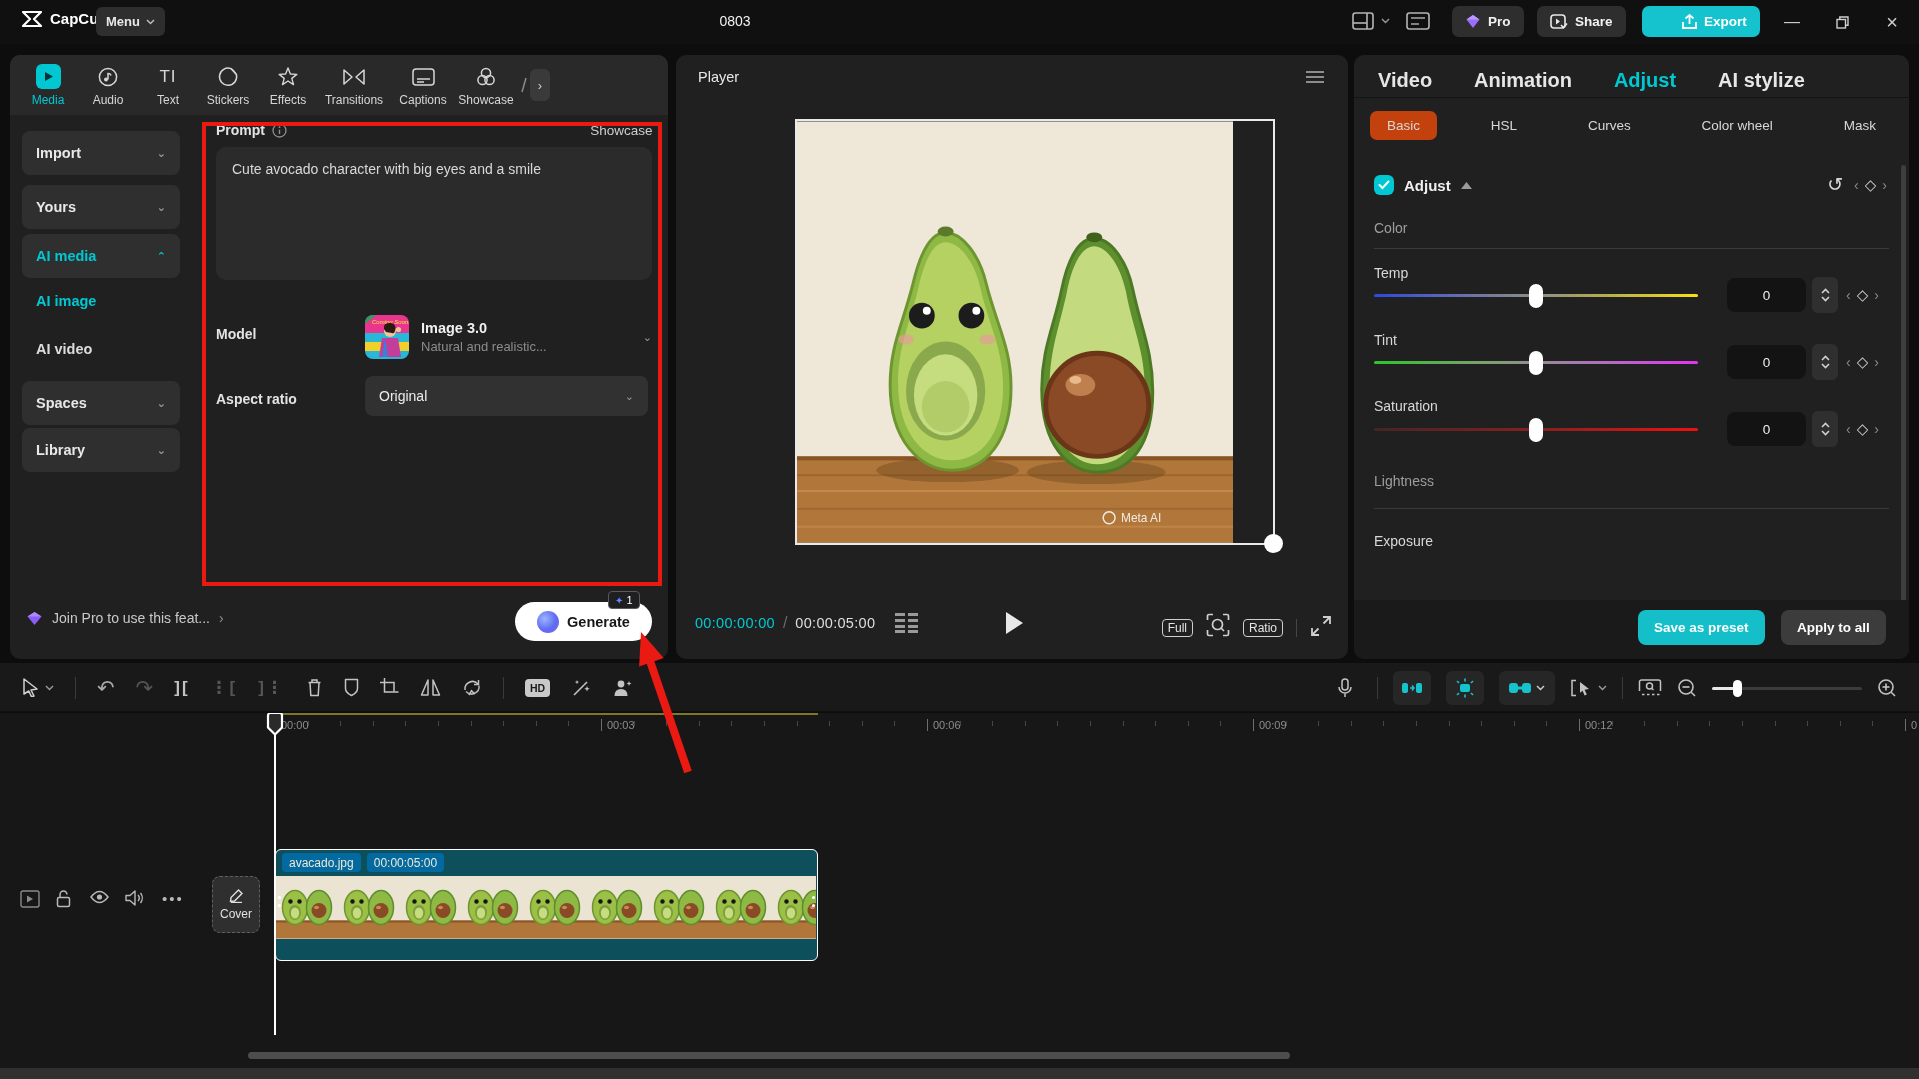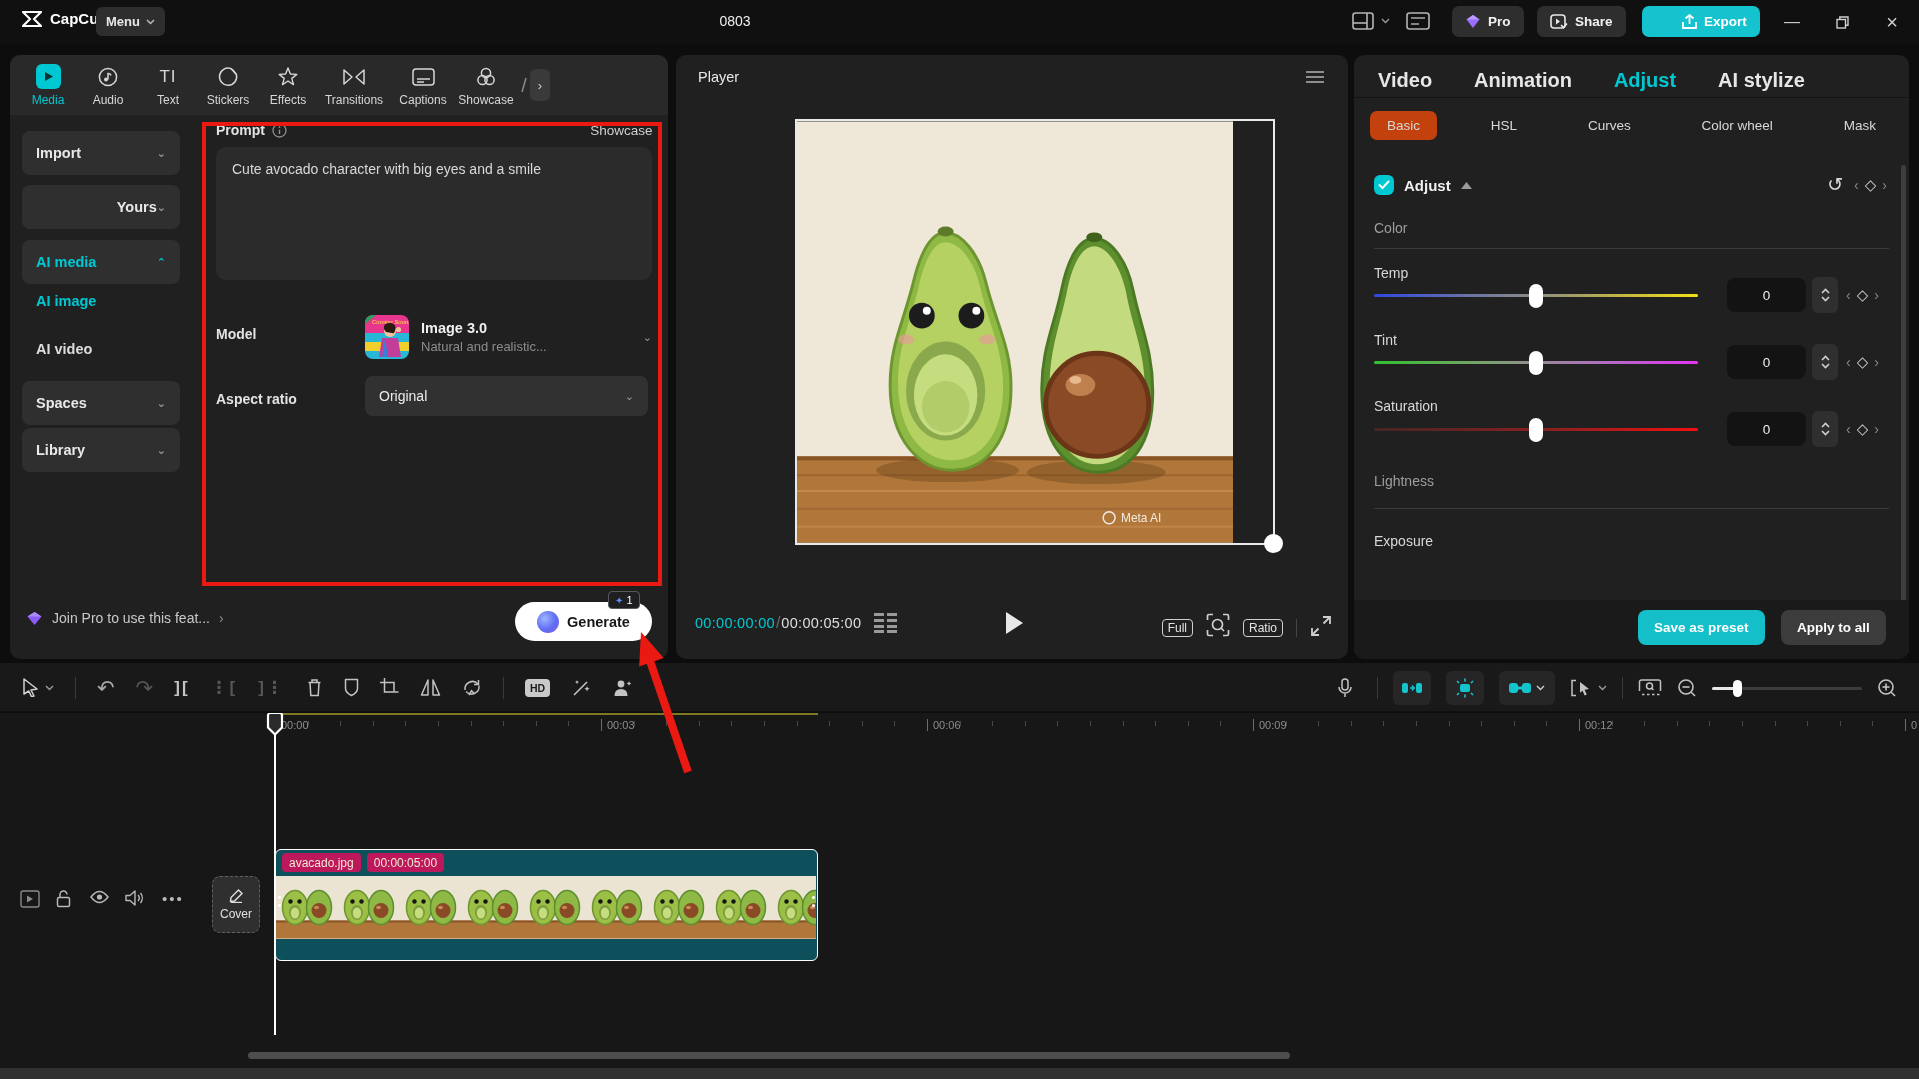--- a/index.html
+++ b/index.html
@@ -61,21 +61,21 @@
   .rp-btn{position:absolute;top:555px;height:35px;border:none;border-radius:8px;font-size:13.5px;font-weight:bold;color:#fff;padding:0 16px;}
   
   #toolbar{position:absolute;left:0;top:663px;width:1919px;height:49px;background:#191919;border-bottom:1px solid #101010;}
   .tool{display:flex;align-items:center;justify-content:center;color:#c3c3c3;}
   .tealbtn{width:38px;height:34px;background:#262626;border-radius:6px;display:flex;align-items:center;justify-content:center;}
   #timeline{position:absolute;left:0;top:713px;width:1919px;height:366px;background:#171717;}
   .rtick{position:absolute;top:8px;width:1px;height:5px;background:#474747;}
   .rmaj{top:6px;height:12px;background:#6e6e6e;}
   .rlabel{position:absolute;top:6px;font-size:11px;color:#8d8d8d;}
   .clip{position:absolute;left:275px;top:136px;width:543px;height:112px;background:#0d4f5a;border:1.5px solid #fff;border-radius:6px;overflow:hidden;}
-  .chip{height:19px;background:#be185d;border-radius:4px;display:flex;align-items:center;padding:0 7px;font-size:12px;color:#efe9d2;}
+  .chip{height:19px;background:#0369a1;border-radius:4px;display:flex;align-items:center;padding:0 7px;font-size:12px;color:#efe9d2;}
   #filmstrip{position:absolute;left:0;top:26px;width:540px;height:63px;display:flex;overflow:hidden;background:#e9e2d2;}
   .thumb{width:62px;height:63px;flex:0 0 auto;}
   .cover-btn{position:absolute;left:212px;top:163px;width:48px;height:57px;background:#2f2f2f;border:1px dashed #5f5f5f;border-radius:8px;display:flex;flex-direction:column;align-items:center;justify-content:center;gap:4px;font-size:12px;color:#e0e0e0;}
   .trk-ic{position:absolute;top:177px;color:#b8b8b8;}
   
   #red-rect{position:absolute;left:202px;top:122px;width:460px;height:464px;border:4px solid #ea1a12;z-index:60;pointer-events:none;}
   #red-arrow{position:absolute;left:0;top:0;z-index:61;pointer-events:none;}
 </style>
 </head>
 <body>
@@ -227,25 +227,25 @@
           <line x1="6" y1="2" x2="2" y2="16" stroke="#8a8a8a" stroke-width="1.5"></line>
         </svg>
     </div>
     <div class="strip-more">›</div>
 
     <nav>
       <div class="side-item" style="top:76px;">
         <span>Import</span>
           <span class="chev">⌄</span>
       </div>
-      <div class="side-item" style="top:130px;justify-content:flex-end;">
+      <div class="side-item" style="top:130px;">
         <span>Yours</span>
           <span class="chev">⌄</span>
       </div>
-      <div class="side-item" style="top:179px;margin-top:6px;">
+      <div class="side-item" style="top:179px;">
         <span class="teal">AI media</span>
           <span class="chev teal">⌃</span>
       </div>
       <div class="side-sub teal" style="top:238px;"><span>AI image</span></div>
       <div class="side-sub" style="top:286px;"><span>AI video</span></div>
       <div class="side-item" style="top:326px;">
         <span>Spaces</span>
           <span class="chev">⌄</span>
       </div>
       <div class="side-item" style="top:373px;">
@@ -365,21 +365,21 @@
         <ellipse cx="281" cy="261" rx="6" ry="4" fill="#e8b98c"></ellipse>
 
         <g opacity=".85">
           <circle cx="315" cy="400" r="6" fill="none" stroke="#fff" stroke-width="1.5"></circle>
           <text x="327" y="404" font-size="12" fill="#ffffff">Meta AI</text>
         </g>
       </svg>
       <span class="corner-handle"></span>
     </div>
 
-    <div class="abs" style="left:19px;top:558px;display:flex;align-items:center;gap:1px;">
+    <div class="abs" style="left:19px;top:558px;display:flex;align-items:center;gap:8px;">
       <span class="timecode" style="color:#00c8d2;">00:00:00:00</span>
       <span style="color:#6a6a6a;">/</span>
       <span class="timecode" style="color:#dedede;">00:00:05:00</span>
       <svg width="26" height="20" viewBox="0 0 26 20" style="margin-left:12px;">
         <g fill="#9a9a9a">
             <rect x="0" y="0" width="10" height="3"></rect>
             <rect x="13" y="0" width="10" height="3"></rect>
             <rect x="0" y="6" width="10" height="3"></rect>
             <rect x="13" y="6" width="10" height="3"></rect>
             <rect x="0" y="12" width="10" height="3"></rect>

